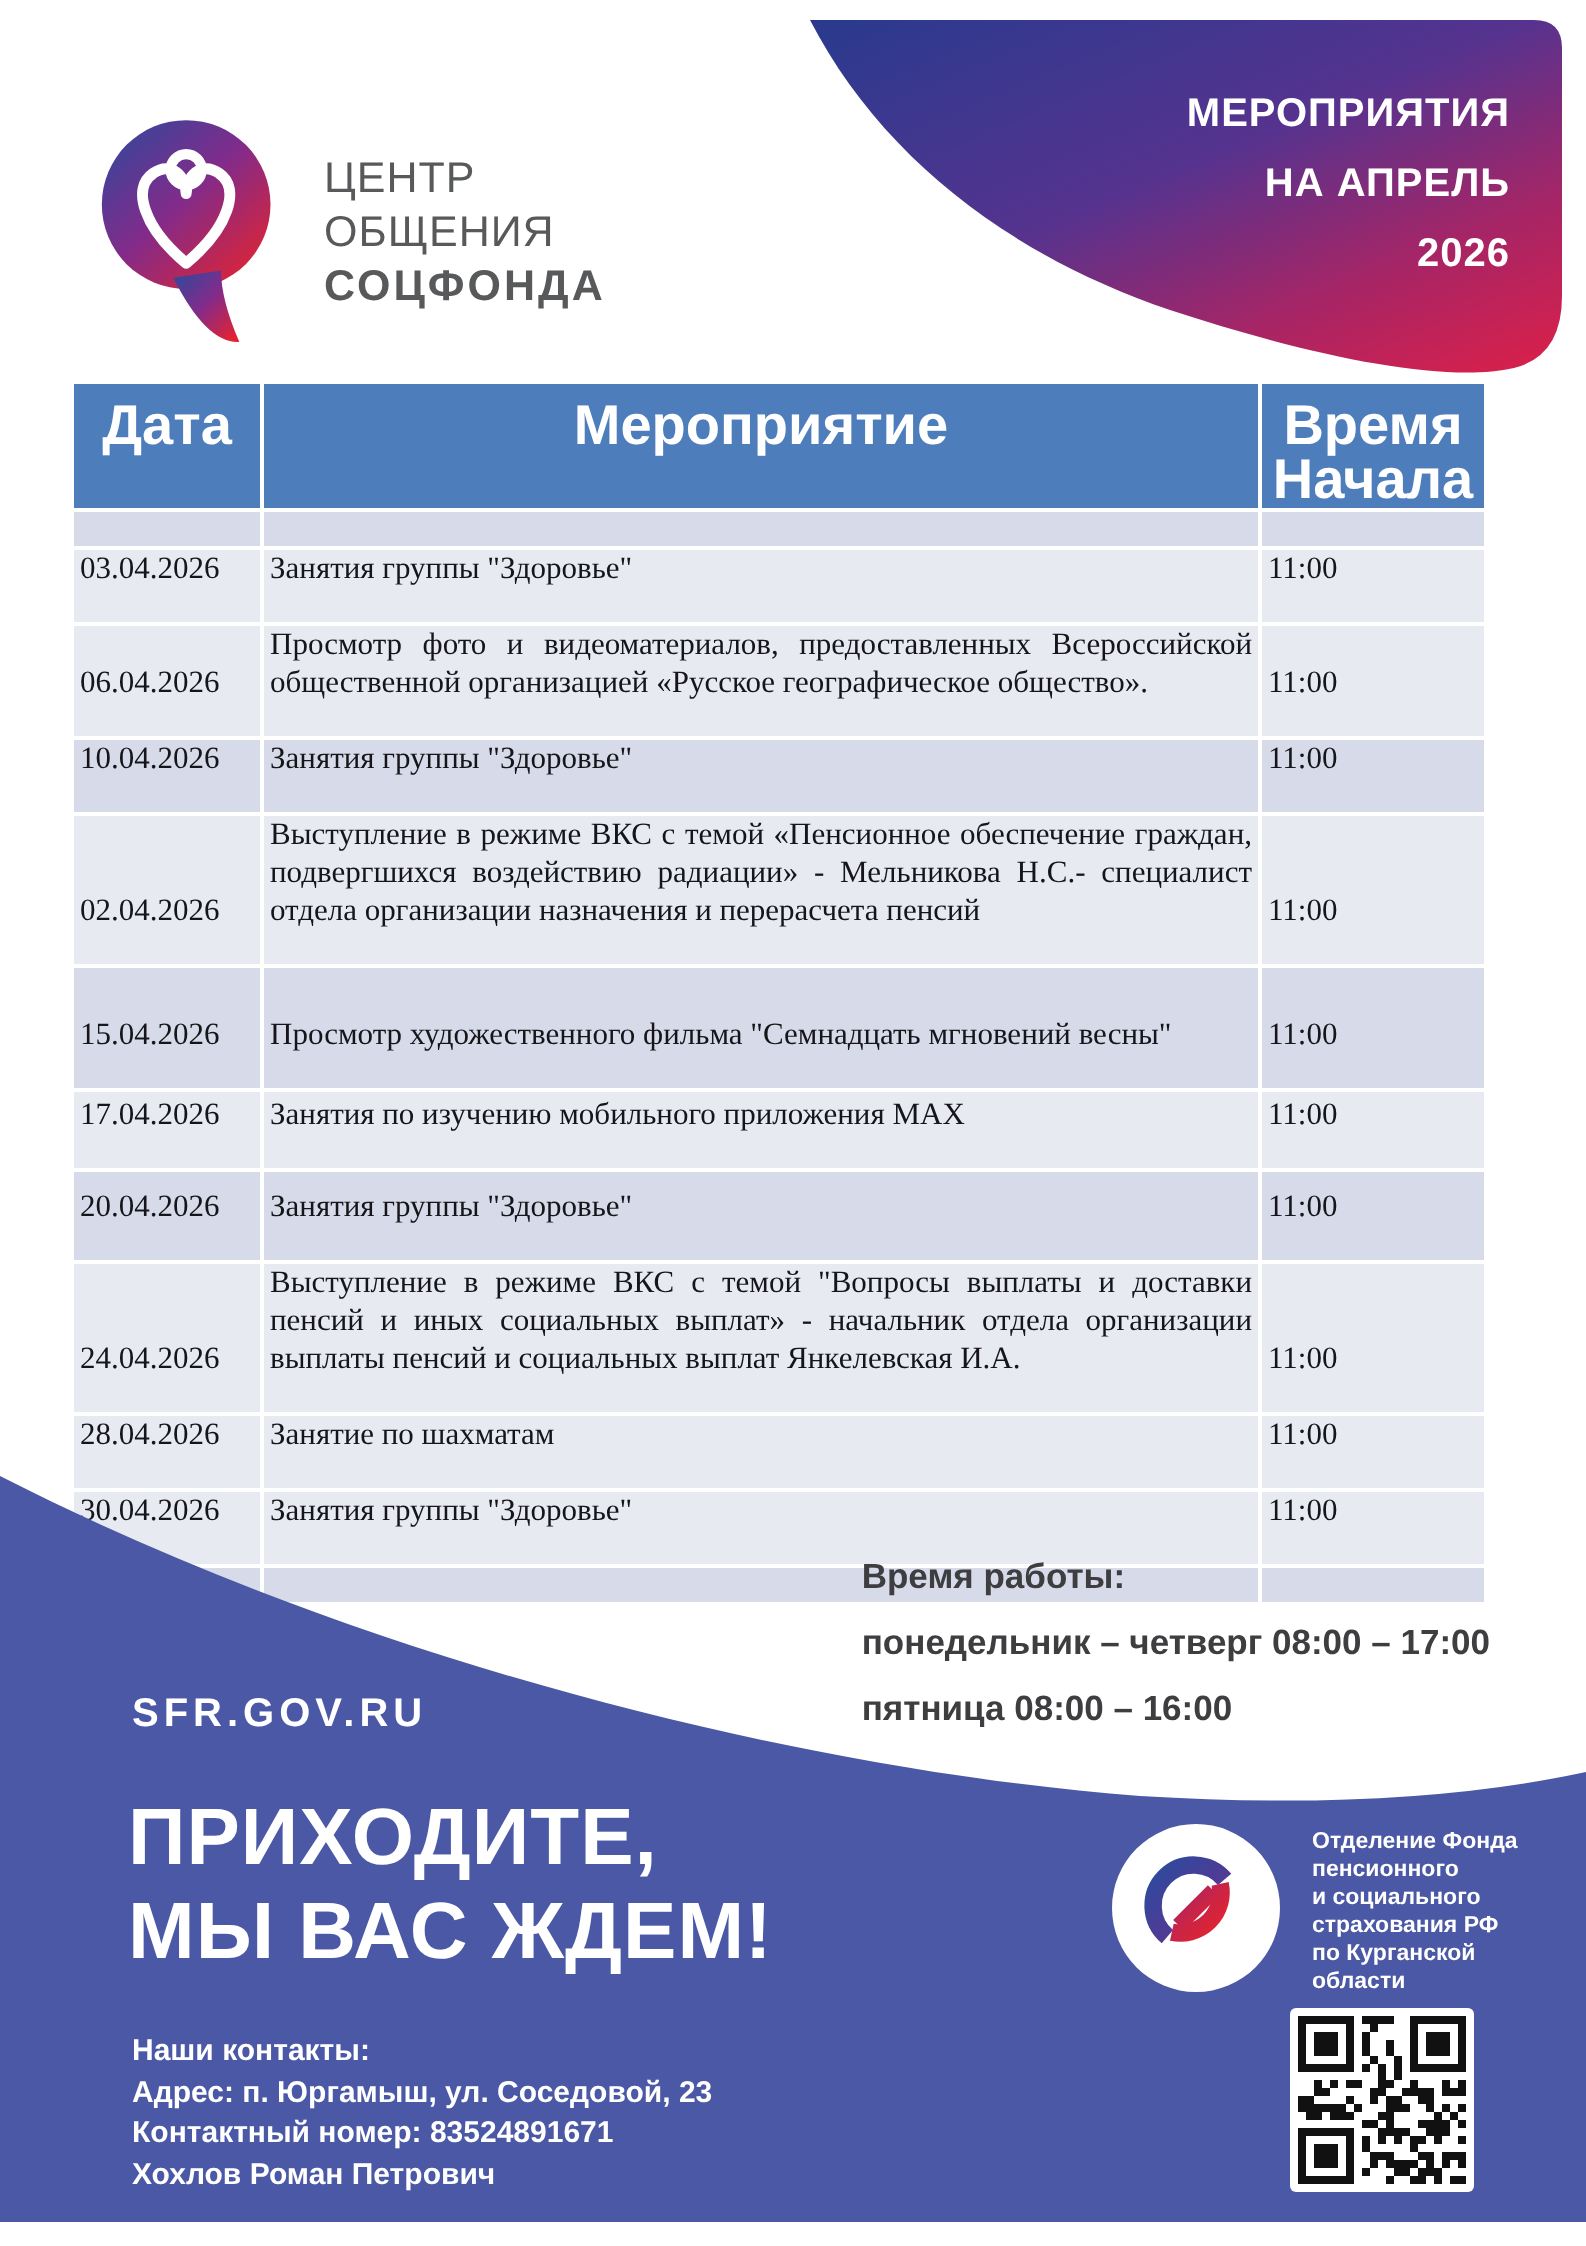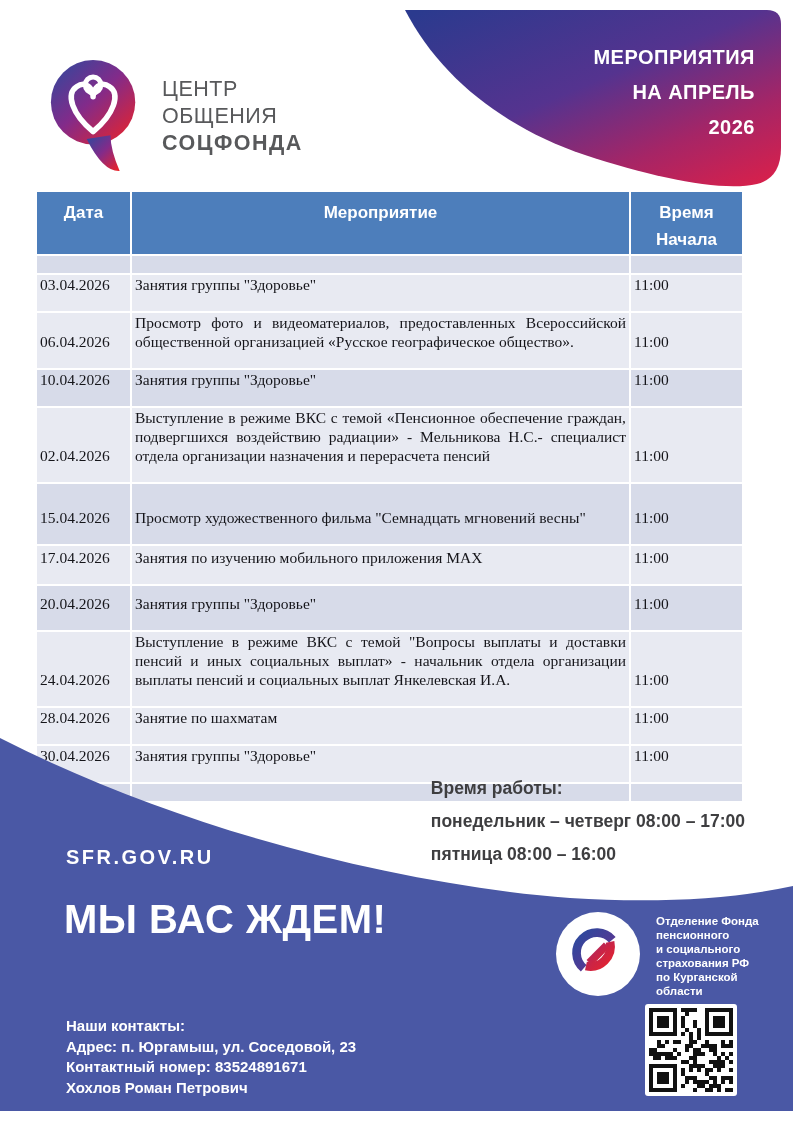--- a/index.html
+++ b/index.html
@@ -18,21 +18,21 @@
   
   .brand-mark{position:absolute;left:50px;top:53px}
   .brand-text{position:absolute;left:162px;top:76px;color:var(--gray_text);
     font-size:21.5px;line-height:27px;letter-spacing:.5px}
   .brand-text .bold{font-weight:bold;letter-spacing:1.5px}
 
   
   table.events{position:absolute;left:35px;top:190px;width:709px;border-spacing:2px;
     table-layout:fixed;font-family:"Liberation Serif",serif;color:var(--body_text)}
   table.events th{background:var(--header_blue);color:#fff;font-family:"Liberation Sans",sans-serif;
-    font-weight:bold;font-size:17px;line-height:27px;vertical-align:top;padding-top:7px;height:62px}
+    font-weight:bold;font-size:28px;line-height:27px;vertical-align:top;padding-top:7px;height:62px}
   table.events td{vertical-align:bottom;font-size:15.5px;line-height:19px;padding:0 3px 17px 3px}
   td.ev{text-align:justify;padding:0 5px 3px 5px}
   td.tm{padding-left:3px}
   tr.d td{background:var(--row_dark)}
   tr.l td{background:var(--row_light)}
   tr.sp1{height:12px} tr.r1{height:24px} tr.r2{height:38px} tr.r3{height:36px}
   tr.r4{height:74px} tr.r5{height:60px} tr.r6{height:38px} tr.r7{height:44px}
   tr.r8{height:70px} tr.r9{height:36px} tr.r10{height:26px} tr.sp2{height:16px}
 
   
@@ -179,20 +179,21 @@
     <div class="right">пятница 08:00 – 16:00</div>
   </div>
 
   <svg class="footer-curve" width="793" height="443" viewBox="0 0 793 443">
     <path d="M0 58 C 180 150, 400 205, 570 218 Q 700 226, 793 206 L 793 431 L 0 431 Z" fill="#4a58a5"></path>
   </svg>
 
   <div class="website">SFR.GOV.RU</div>
 
   <div class="slogan">
+    <div>ПРИХОДИТЕ,</div>
     <div>МЫ ВАС ЖДЕМ!</div>
   </div>
 
   <div class="contacts">
     <div>Наши контакты:</div>
     <div>Адрес: п. Юргамыш, ул. Соседовой, 23</div>
     <div>Контактный номер: 83524891671</div>
     <div>Хохлов Роман Петрович</div>
   </div>
 

